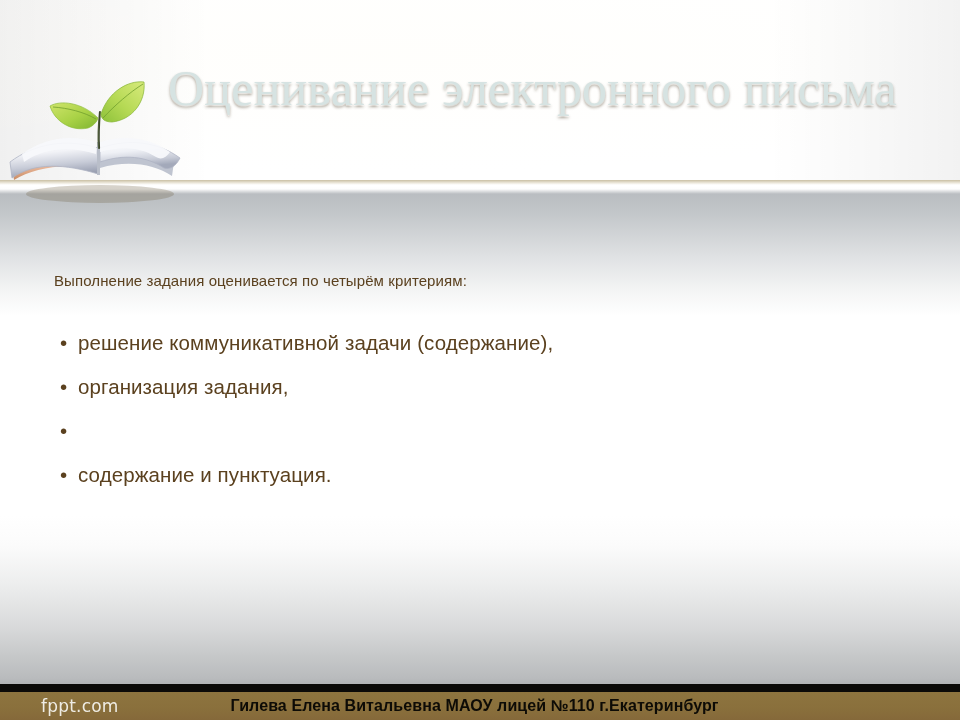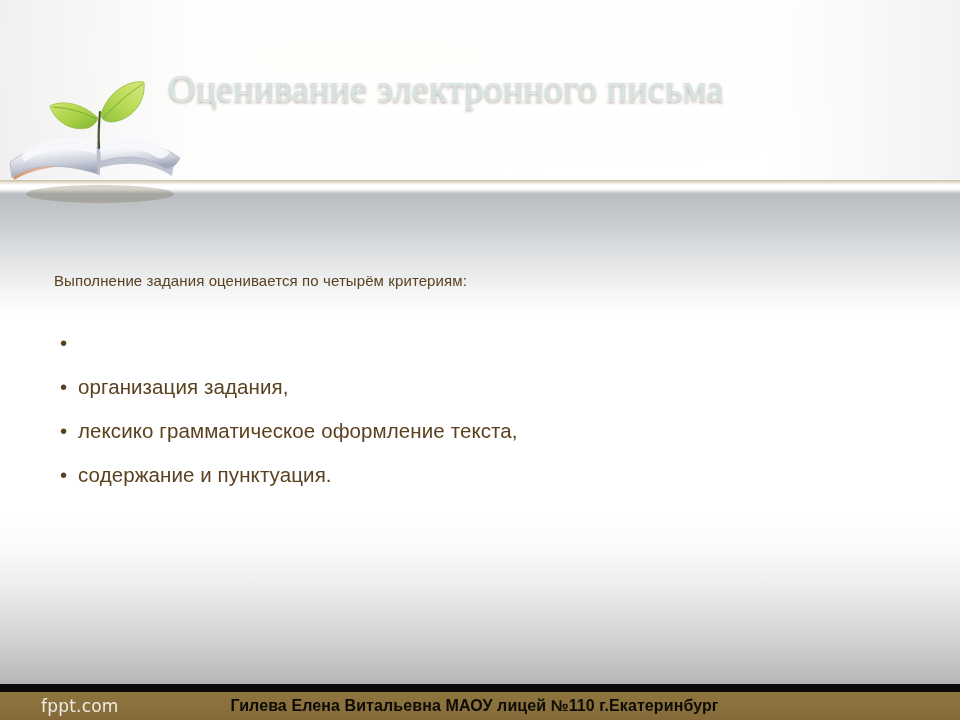--- a/index.html
+++ b/index.html
@@ -63,21 +63,21 @@
   }
   .header-edge{
     position:absolute; left:0; top:180px; width:960px; height:7px;
     background:linear-gradient(to bottom,#c9bfa3 0%,#efebe0 45%,#ffffff 70%,#ffffff 100%);
   }
 
   
   .title{
     position:absolute; left:168px; top:64px; width:720px;
     font-family:"Liberation Serif", serif;
-    font-size:38px;
+    font-size:50px;
     line-height:48px;
     color:#d6e3e2;
     letter-spacing:0.2px;
     white-space:nowrap;
     text-shadow:
       0 1px 0 rgba(255,255,255,0.45),
       0 2px 3px rgba(60,45,20,0.45),
       1px 1px 0 rgba(255,255,255,0.25);
   }
 
@@ -224,28 +224,28 @@
       <path d="M99 56 C 110 44, 126 30, 139 22" stroke="#6e9c2c" stroke-width="0.9" fill="none" opacity="0.85"></path>
     </svg>
   </div>
 
   <div class="content">
     <div class="lead">Выполнение задания оценивается по четырём критериям:</div>
 
     <ul class="bullets">
       <li>
         <span class="bullet-dot">•</span>
+        <span>решение коммуникативной задачи (содержание),</span>
       </li>
       <li>
         <span class="bullet-dot">•</span>
         <span>организация задания,</span>
       </li>
       <li>
         <span class="bullet-dot">•</span>
-        <span>лексико грамматическое оформление текста,</span>
       </li>
       <li>
         <span class="bullet-dot">•</span>
         <span>содержание и пунктуация.</span>
       </li>
     </ul>
   </div>
 
   <div class="footer-rule"></div>
   <div class="footer">

